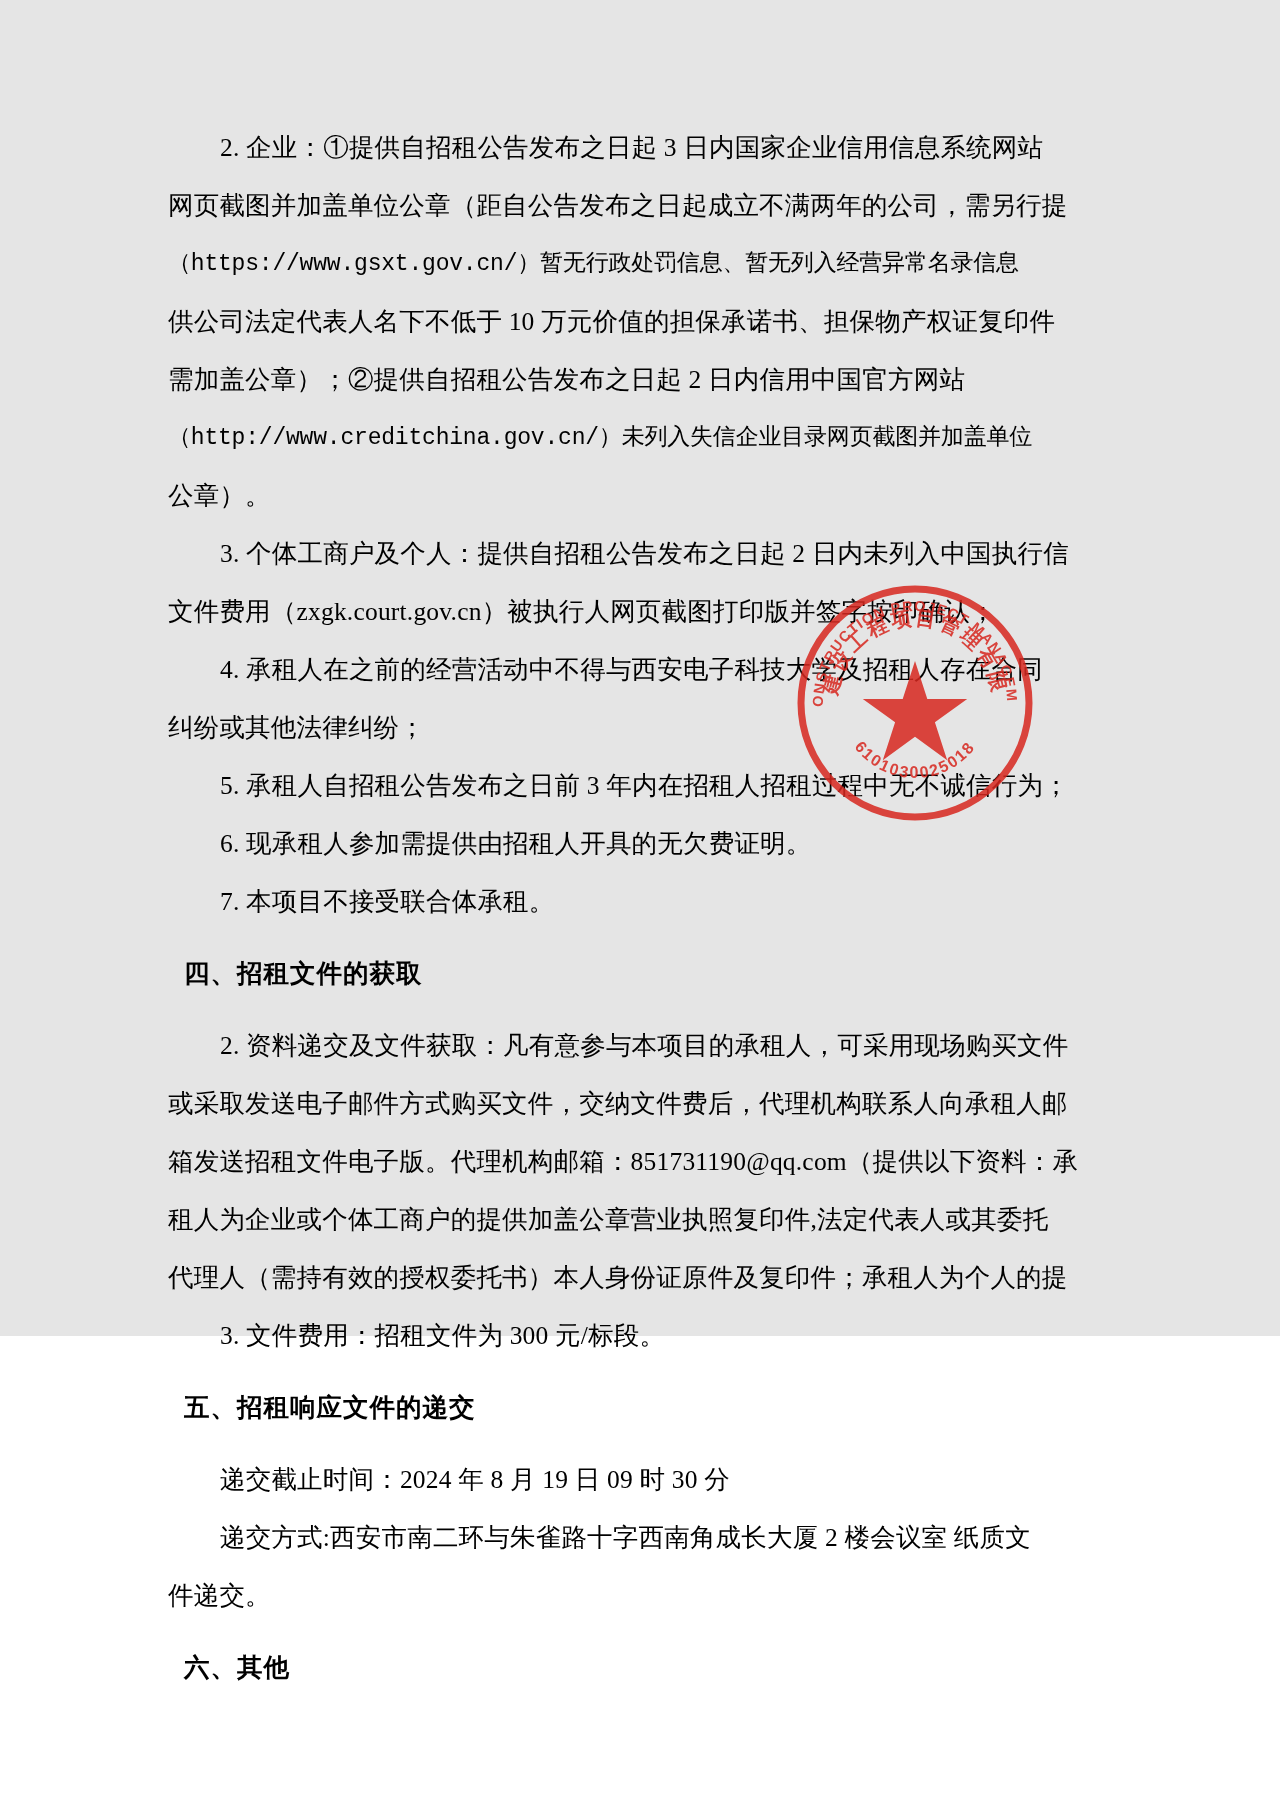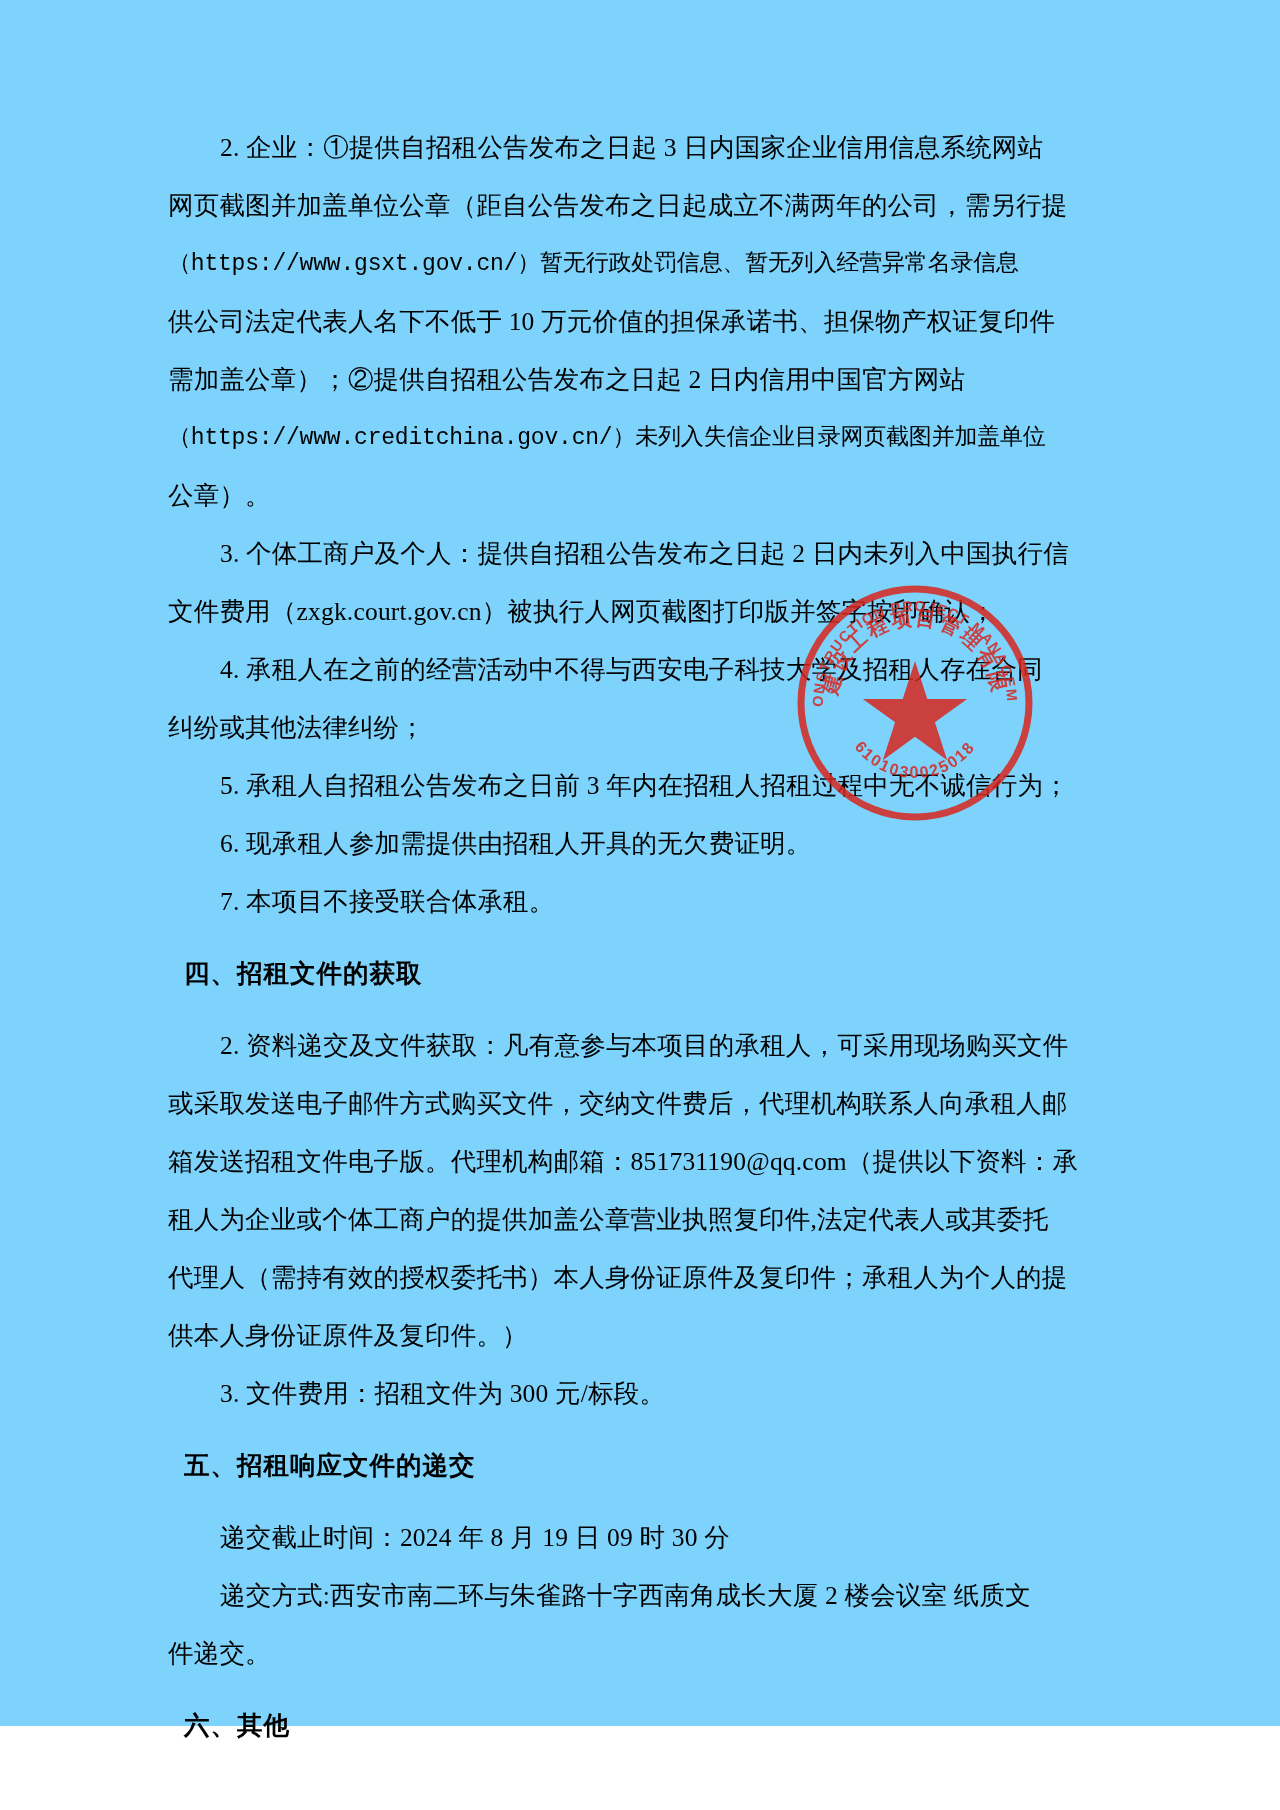--- a/index.html
+++ b/index.html
@@ -12,22 +12,22 @@
     height: 1810px;
     position: relative;
     font-family: "Liberation Serif", "DejaVu Serif", serif;
     color: #000000;
     overflow: hidden;
   }
   .page {
     position: absolute;
     left: 0; top: 0;
     width: 1280px;
-    height: 1726px;
-    background: #7dd3fc;
+    height: 1336px;
+    background: #e5e5e5;
   }
   .content {
     position: absolute;
     left: 168px;
     top: 120px;
     width: 944px;
   }
   p {
     margin: 0 0 2px 0;
     font-size: 25.5px;
@@ -70,21 +70,21 @@
 
 <div class="page">
 
   <div class="content">
 
     <p class="ind">2. 企业：①提供自招租公告发布之日起 3 日内国家企业信用信息系统网站</p>
     <p class="noind">网页截图并加盖单位公章（距自公告发布之日起成立不满两年的公司，需另行提</p>
     <p class="noind mono">（https://www.gsxt.gov.cn/）暂无行政处罚信息、暂无列入经营异常名录信息</p>
     <p class="noind">供公司法定代表人名下不低于 10 万元价值的担保承诺书、担保物产权证复印件</p>
     <p class="noind">需加盖公章）；②提供自招租公告发布之日起 2 日内信用中国官方网站</p>
-    <p class="noind mono">（https://www.creditchina.gov.cn/）未列入失信企业目录网页截图并加盖单位</p>
+    <p class="noind mono">（http://www.creditchina.gov.cn/）未列入失信企业目录网页截图并加盖单位</p>
     <p class="noind">公章）。</p>
 
     <p class="ind">3. 个体工商户及个人：提供自招租公告发布之日起 2 日内未列入中国执行信</p>
     <p class="noind">文件费用（zxgk.court.gov.cn）被执行人网页截图打印版并签字按印确认；</p>
 
     <p class="ind">4. 承租人在之前的经营活动中不得与西安电子科技大学及招租人存在合同</p>
     <p class="noind">纠纷或其他法律纠纷；</p>
 
     <p class="ind">5. 承租人自招租公告发布之日前 3 年内在招租人招租过程中无不诚信行为；</p>
 
@@ -92,21 +92,20 @@
 
     <p class="ind">7. 本项目不接受联合体承租。</p>
 
     <h2>四、招租文件的获取</h2>
 
     <p class="ind">2. 资料递交及文件获取：凡有意参与本项目的承租人，可采用现场购买文件</p>
     <p class="noind">或采取发送电子邮件方式购买文件，交纳文件费后，代理机构联系人向承租人邮</p>
     <p class="noind">箱发送招租文件电子版。代理机构邮箱：851731190@qq.com（提供以下资料：承</p>
     <p class="noind">租人为企业或个体工商户的提供加盖公章营业执照复印件,法定代表人或其委托</p>
     <p class="noind">代理人（需持有效的授权委托书）本人身份证原件及复印件；承租人为个人的提</p>
-    <p class="noind">供本人身份证原件及复印件。）</p>
 
     <p class="ind">3. 文件费用：招租文件为 300 元/标段。</p>
 
     <h2>五、招租响应文件的递交</h2>
     <p class="ind">递交截止时间：2024 年 8 月 19 日 09 时 30 分</p>
     <p class="ind">递交方式:西安市南二环与朱雀路十字西南角成长大厦 2 楼会议室  纸质文</p>
     <p class="noind">件递交。</p>
 
     <h2>六、其他</h2>
 

